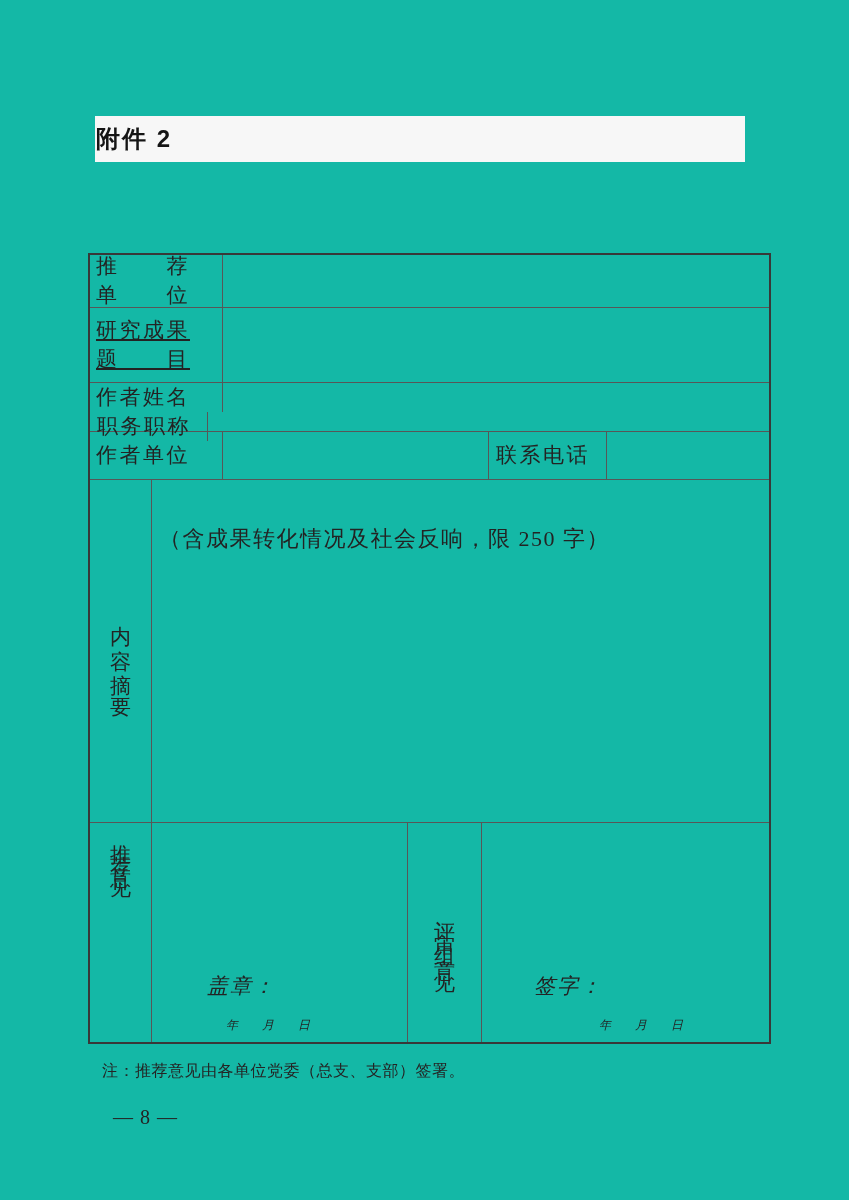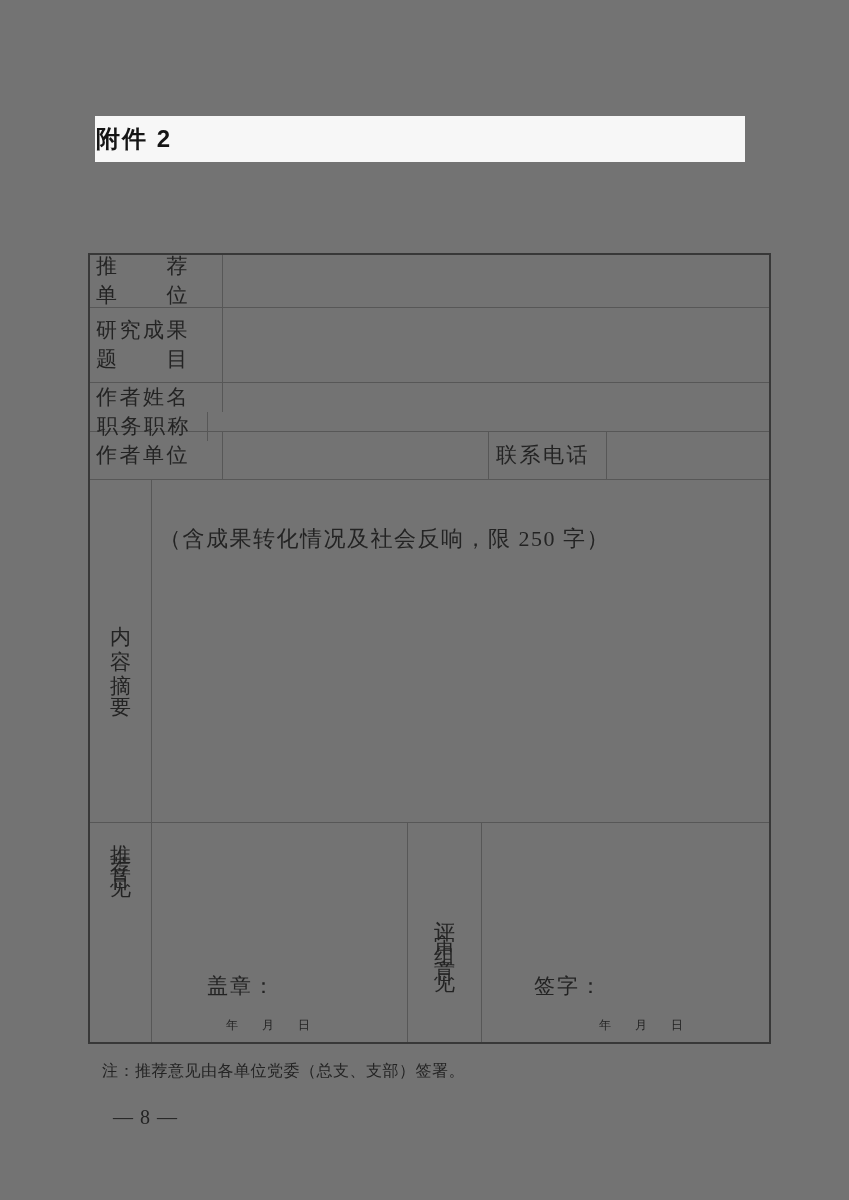--- a/index.html
+++ b/index.html
@@ -1,19 +1,19 @@
 <!DOCTYPE html>
 <html><head>
 <meta charset="utf-8">
 <style>
   html,body{margin:0;padding:0;background:#ffffff;}
   .page{
     position:relative;
     width:849px;height:1200px;
-    background:#737373;
+    background:#14b8a6;
     font-family:"Liberation Serif","DejaVu Serif",serif;
     color:#1f1f1f;
     overflow:hidden;
   }
   
   .att-band{
     position:absolute;left:95px;top:116px;width:650px;height:46px;
     background:#f7f7f7;
   }
   .att-label{
@@ -30,21 +30,21 @@
   
   .tbl{
     position:absolute;left:88px;top:253px;width:683px;height:791px;
     border:2px solid #383838;box-sizing:border-box;
     font-size:21px;color:#232323;
   }
   .row{display:flex;box-sizing:border-box;border-bottom:1px solid #575757;}
   .row:last-child{border-bottom:none;}
   .cell{box-sizing:border-box;border-right:1px solid #575757;overflow:hidden;}
   .cell:last-child{border-right:none;}
-  .r1{height:53px;} .r2{height:75px;} .r3{height:49px;flex-direction:column;} .r4{height:48px;}
+  .r1{height:53px;} .r2{height:75px;text-decoration:underline;} .r3{height:49px;flex-direction:column;} .r4{height:48px;}
   .r5{height:343px;} .r6{height:219px;}
   .w133{width:133px;flex:none;} .w266{width:266px;flex:none;}
   .w118{width:118px;flex:none;} .w62{width:62px;flex:none;}
   .w256{width:256px;flex:none;} .w74{width:74px;flex:none;}
   .flex1{flex:1;}
   .lab{
     display:flex;flex-direction:column;justify-content:center;
     padding-left:6px;letter-spacing:2.5px;line-height:29px;white-space:nowrap;
   }
   .lab2{padding-left:7px;}
@@ -59,21 +59,21 @@
   .rec-label .vlabel{letter-spacing:11px;}
   .rec-label{align-items:flex-start;padding-top:5px;}
   .rev-label .vlabel{letter-spacing:13px;}
   .rev-label{align-items:center;padding-top:8px;}
   
   .sum-cell{padding:44px 0 0 7px;}
   .sum-hint{letter-spacing:1.5px;font-size:22px;}
   
   .op-cell{
     display:flex;flex-direction:column;justify-content:flex-end;
-    padding-bottom:11px;letter-spacing:2px;line-height:1;
+    padding-bottom:11px;letter-spacing:2px;line-height:1;font-style:italic;
   }
   .seal-line{margin-left:55px;}
   .sign-line{margin-left:52px;}
   .date-line{font-size:12px;letter-spacing:0;margin-top:22px;}
   .seal-date{margin-left:74px;}
   .sign-date{margin-left:117px;}
   
   .note{
     position:absolute;left:97px;top:1056px;margin:5px;
     font-size:16px;letter-spacing:0.5px;color:#242424;white-space:nowrap;

